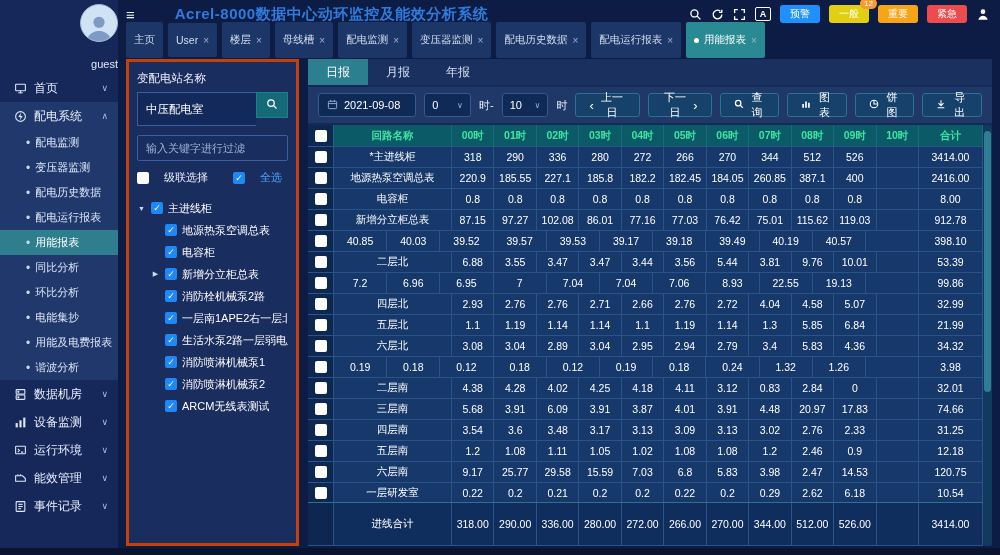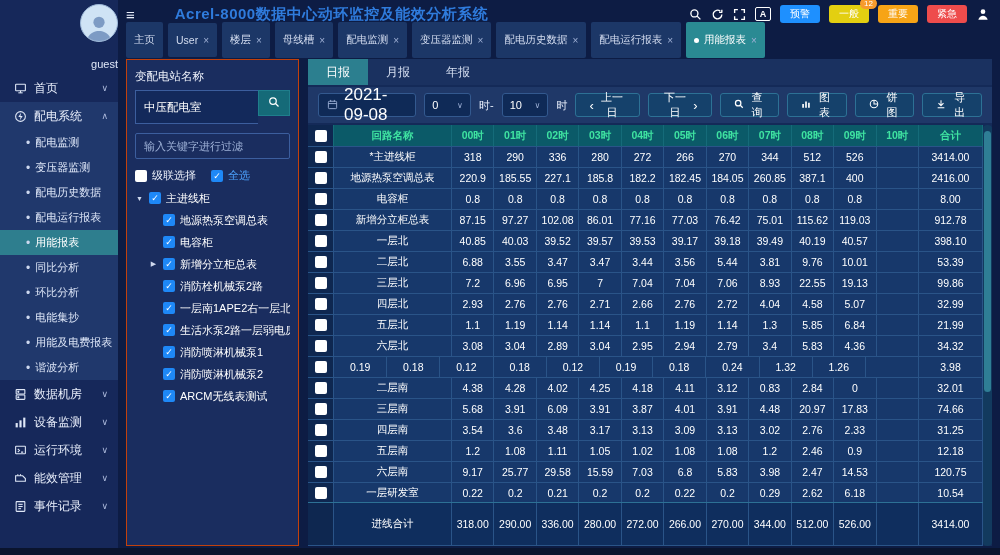--- a/index.html
+++ b/index.html
@@ -35,45 +35,45 @@
 
   .tabstrip { height:24px; display:flex; align-items:center; gap:5px; padding:0 8px; }
   .wtab { background:#1c3767; color:#d4ddf0; font-size:10.5px; padding:11px 8px; border-radius:2px; display:flex; align-items:center; gap:5px; cursor:pointer; white-space:nowrap; }
   .wtab .x { color:#9fb0d5; font-size:10px; }
   .wtab.active { background:#2a8a93; color:#fff; }
   .wtab.active .dot { width:5px; height:5px; border-radius:50%; background:#fff; display:inline-block; }
 
   .content { flex:1; display:flex; padding:7px 8px 9px 8px; gap:9px; min-height:0; }
 
   
-  .filter-panel { width:173px; background:#1a2d5f; border:1px solid #c2410c; padding:9px 8px; display:flex; flex-direction:column; flex-shrink:0; }
+  .filter-panel { width:173px; background:#1a2d5f; border:3px solid #c2410c; padding:9px 8px; display:flex; flex-direction:column; flex-shrink:0; }
   .fp-label { color:#eef2fb; font-size:11.5px; margin-bottom:6px; }
   .station-row { display:flex; margin-bottom:9px; }
   .select-box { flex:1; height:34px; background:#13295b; border:1px solid #3c5e9e; border-right:none; color:#fff; font-size:11.5px; display:flex; align-items:center; padding:0 8px; cursor:pointer; }
   .search-btn { width:32px; height:26px; background:#156a78; border:1px solid #1f7e8c; display:flex; align-items:center; justify-content:center; cursor:pointer; }
   .kw-input { height:26px; background:transparent; border:1px solid #3c5e9e; border-radius:2px; color:#fff; font-size:11px; padding:0 8px; margin-bottom:9px; outline:none; }
   .kw-input::placeholder { color:#9db0d6; }
-  .cb-row { display:flex; align-items:center; gap:5px; margin-bottom:4px; }
+  .cb-row { display:flex; align-items:center; gap:15px; margin-bottom:12px; }
   .cb-white, .cb-empty { width:12px; height:12px; background:#fff; border-radius:2px; display:inline-block; flex-shrink:0; }
   .cb-blue { width:12px; height:12px; background:#1e88f7; border-radius:2px; display:inline-flex; align-items:center; justify-content:center; color:#fff; font-size:9px; flex-shrink:0; }
   .cb-blue::after { content:"✓"; }
   .cb-label { color:#eef2fb; font-size:11px; margin-right:10px; }
   .cb-label.blue { color:#4da3ff; margin-right:0; }
   .tree { flex:1; overflow:hidden; }
   .tree-row { display:flex; align-items:center; gap:5px; height:22px; color:#fff; font-size:11px; cursor:pointer; white-space:nowrap; overflow:hidden; }
   .tree-row .caret { width:9px; font-size:7px; color:#cfd9ee; text-align:center; flex-shrink:0; }
   .tree-row.child { padding-left:14px; }
 
   
   .report-panel { flex:1; min-width:0; display:flex; flex-direction:column; background:#142a58; }
   .report-tabs { height:26px; background:#1a3160; display:flex; }
   .rtab { padding:0 18px; display:flex; align-items:center; color:#d7e0f2; font-size:12px; cursor:pointer; }
   .rtab.active { background:#2c7f8f; color:#fff; }
   .toolbar { height:36px; background:#1f3868; display:flex; align-items:center; gap:8px; padding:0 10px; margin-top:2px; }
-  .date-box { width:112px; height:24px; background:#0f2a57; border:1px solid #33598f; border-radius:3px; color:#fff; font-size:17px; display:flex; align-items:center; gap:6px; padding:0 8px; cursor:pointer; }
+  .date-box { width:112px; height:24px; background:#0f2a57; border:1px solid #33598f; border-radius:3px; color:#fff; font-size:11px; display:flex; align-items:center; gap:6px; padding:0 8px; cursor:pointer; }
   .select-sm { width:52px; height:24px; background:#0f2a57; border:1px solid #33598f; border-radius:3px; color:#fff; font-size:11px; display:flex; align-items:center; justify-content:space-between; padding:0 7px; cursor:pointer; }
   .select-sm .chev { font-size:8px; color:#9db0d6; }
   .tb-label { color:#e8eefb; font-size:11px; }
   .tb-btn { height:24px; background:#15416b; border:1px solid #2d7195; border-radius:3px; color:#fff; font-size:11px; display:flex; align-items:center; gap:5px; padding:0 13px; cursor:pointer; }
   .tb-btn .arr { font-size:13px; line-height:1; }
 
   
   .table-wrap { position:relative; flex:1; margin-top:2px; overflow:hidden; }
   .tgrid { margin-right:9px; }
   .tr { display:flex; height:21px; background:#17386b; }
@@ -548,21 +548,20 @@
                 <div class="td c-val">75.01</div>
                 <div class="td c-val">115.62</div>
                 <div class="td c-val">119.03</div>
                 <div class="td c-val"></div>
                 <div class="td c-total">912.78</div>
               </div>
               <div class="tr">
                 <div class="td c-check">
                   <span class="cb-white"></span>
                 </div>
-                <div class="td c-name">一层北</div>
                 <div class="td c-val">40.85</div>
                 <div class="td c-val">40.03</div>
                 <div class="td c-val">39.52</div>
                 <div class="td c-val">39.57</div>
                 <div class="td c-val">39.53</div>
                 <div class="td c-val">39.17</div>
                 <div class="td c-val">39.18</div>
                 <div class="td c-val">39.49</div>
                 <div class="td c-val">40.19</div>
                 <div class="td c-val">40.57</div>
@@ -584,21 +583,20 @@
                 <div class="td c-val">3.81</div>
                 <div class="td c-val">9.76</div>
                 <div class="td c-val">10.01</div>
                 <div class="td c-val"></div>
                 <div class="td c-total">53.39</div>
               </div>
               <div class="tr">
                 <div class="td c-check">
                   <span class="cb-white"></span>
                 </div>
-                <div class="td c-name">三层北</div>
                 <div class="td c-val">7.2</div>
                 <div class="td c-val">6.96</div>
                 <div class="td c-val">6.95</div>
                 <div class="td c-val">7</div>
                 <div class="td c-val">7.04</div>
                 <div class="td c-val">7.04</div>
                 <div class="td c-val">7.06</div>
                 <div class="td c-val">8.93</div>
                 <div class="td c-val">22.55</div>
                 <div class="td c-val">19.13</div>

